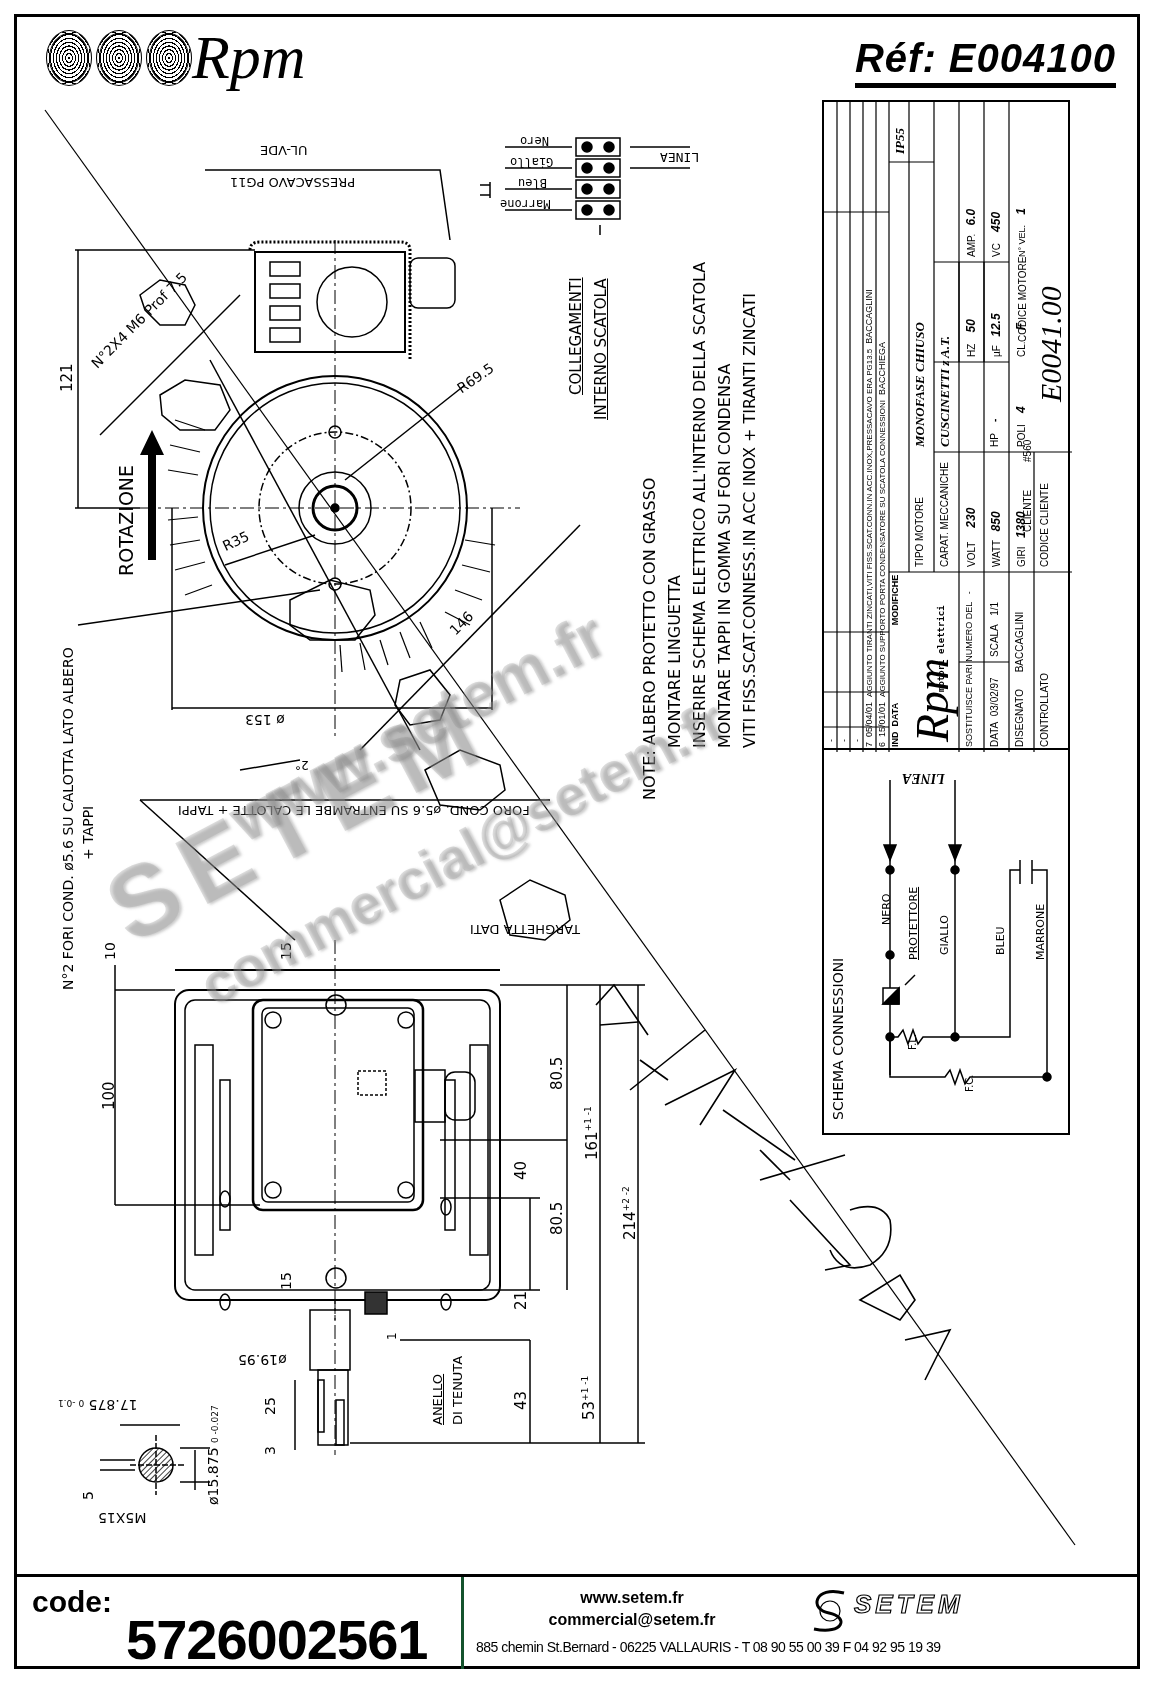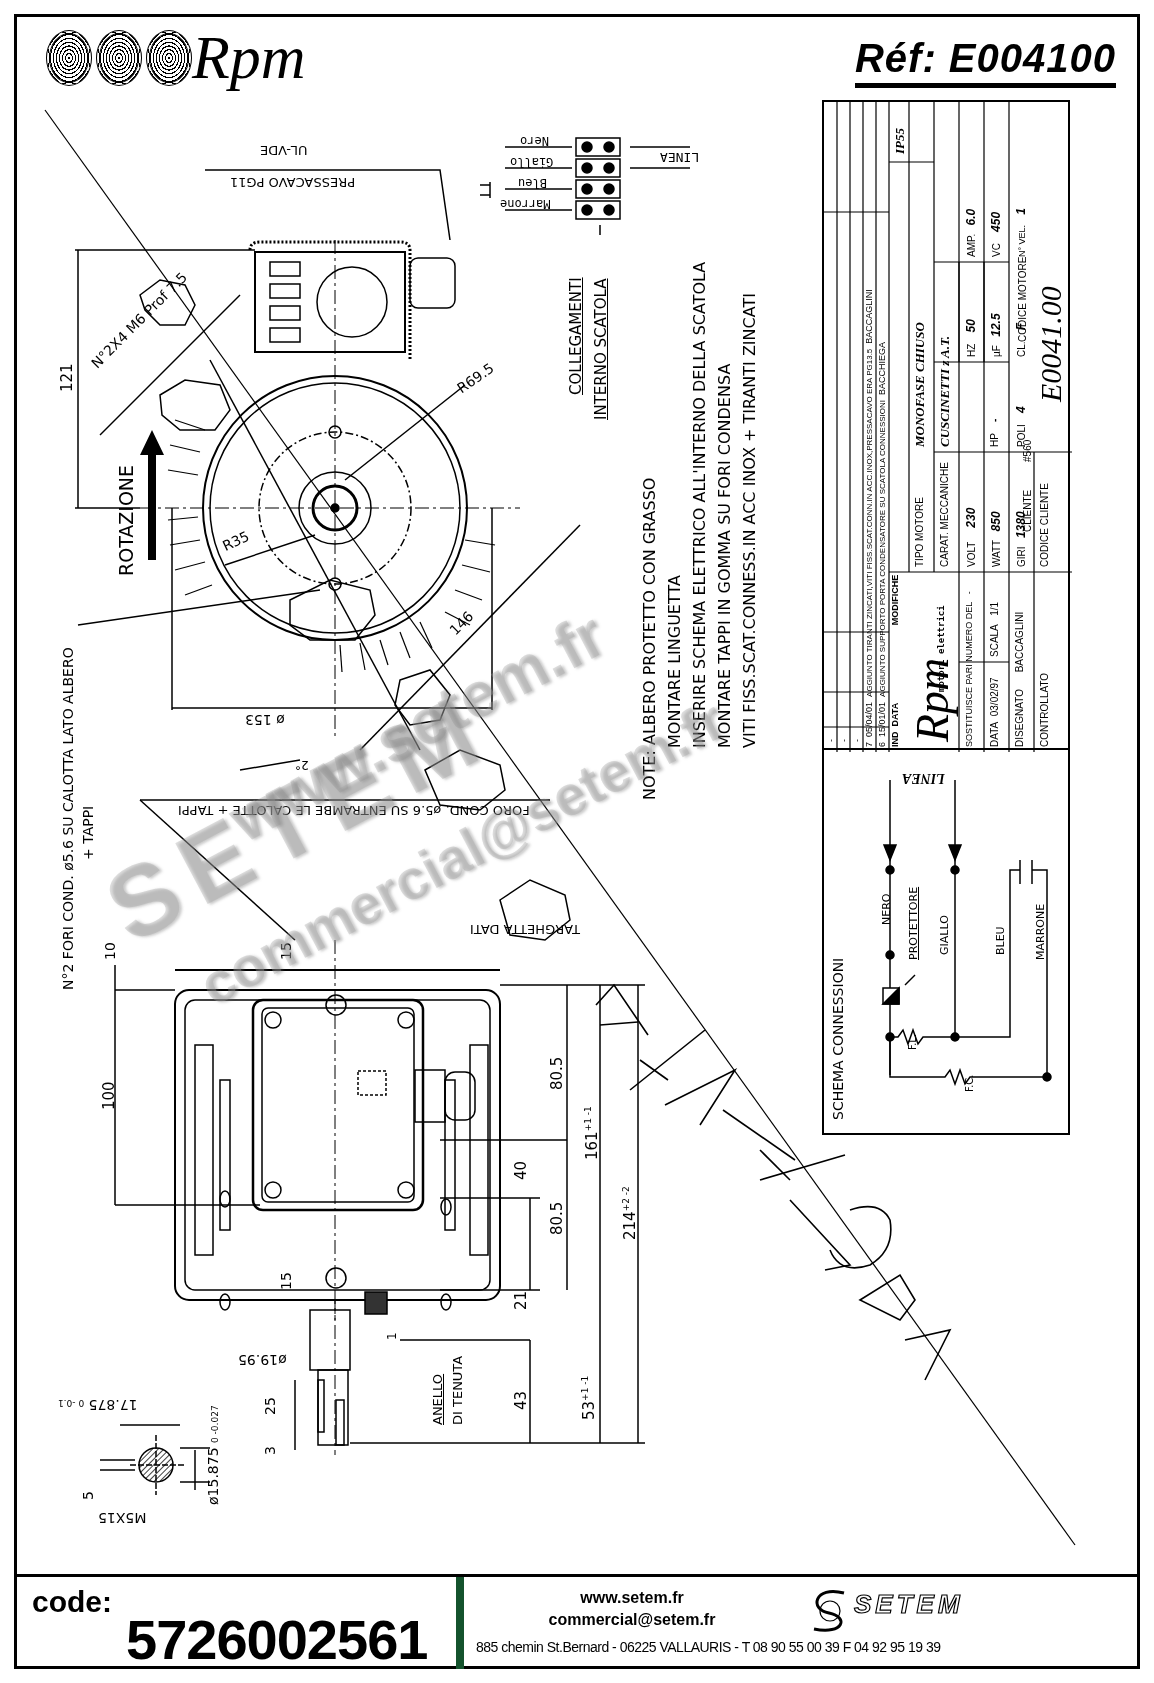--- a/index.html
+++ b/index.html
@@ -10,21 +10,21 @@
   .rot180 { position: absolute; transform: rotate(180deg); white-space: nowrap; }
   .mono { font-family: "DejaVu Sans Mono", monospace; }
   .cad { font-family: "DejaVu Sans", sans-serif; font-weight: normal; }
   .brand-rpm { font-family: "Liberation Serif", serif; font-style: italic; font-size: 62px; left: 192px; top: 22px; }
   .coil { position: absolute; top: 30px; width: 46px; height: 56px; border-radius: 50%; border: 4px double #000; background: repeating-radial-gradient(ellipse at center, #000 0 1px, #fff 1px 3px); }
   .ref { right: 38px; top: 36px; font-size: 40px; font-weight: bold; font-style: italic; font-family: "Liberation Sans", sans-serif; border-bottom: 5px solid #000; padding-bottom: 2px; letter-spacing: 1px; }
   .titleblock { position: absolute; left: 822px; top: 100px; width: 248px; height: 650px; border: 2px solid #000; }
   .tb-text { font-size: 9px; }
   .schema { position: absolute; left: 822px; top: 750px; width: 248px; height: 385px; border: 2px solid #000; border-top: none; }
   .footer { position: absolute; left: 14px; top: 1574px; width: 1126px; height: 95px; border-top: 3px solid #000; }
-  .code-box { position: absolute; left: 0; top: 0; width: 450px; height: 92px; border-right: 8px solid #14532d; }
+  .code-box { position: absolute; left: 0; top: 0; width: 450px; height: 92px; border-right: 3px solid #14532d; }
   .code-label { position: absolute; left: 18px; top: 8px; font-size: 30px; font-weight: bold; }
   .code-value { position: absolute; left: 112px; top: 30px; font-size: 56px; font-weight: bold; letter-spacing: -1px; }
   .contact { position: absolute; left: 450px; top: 10px; width: 336px; text-align: center; font-size: 16px; font-weight: bold; line-height: 22px; }
   .address { position: absolute; left: 462px; top: 62px; font-size: 14px; letter-spacing: -0.5px; }
   .setem-logo { position: absolute; left: 840px; top: 12px; font-size: 26px; font-style: italic; font-weight: bold; color: #fff; -webkit-text-stroke: 1.2px #000; letter-spacing: 4px; }
   .watermark { position: absolute; color: rgba(160,160,160,0.35); font-weight: bold; font-family: "Liberation Sans", sans-serif; transform: rotate(-28deg); white-space: nowrap; text-shadow: 2px 2px 3px rgba(100,100,100,0.35); pointer-events: none; }
 </style>
 </head>
 <body>
 

